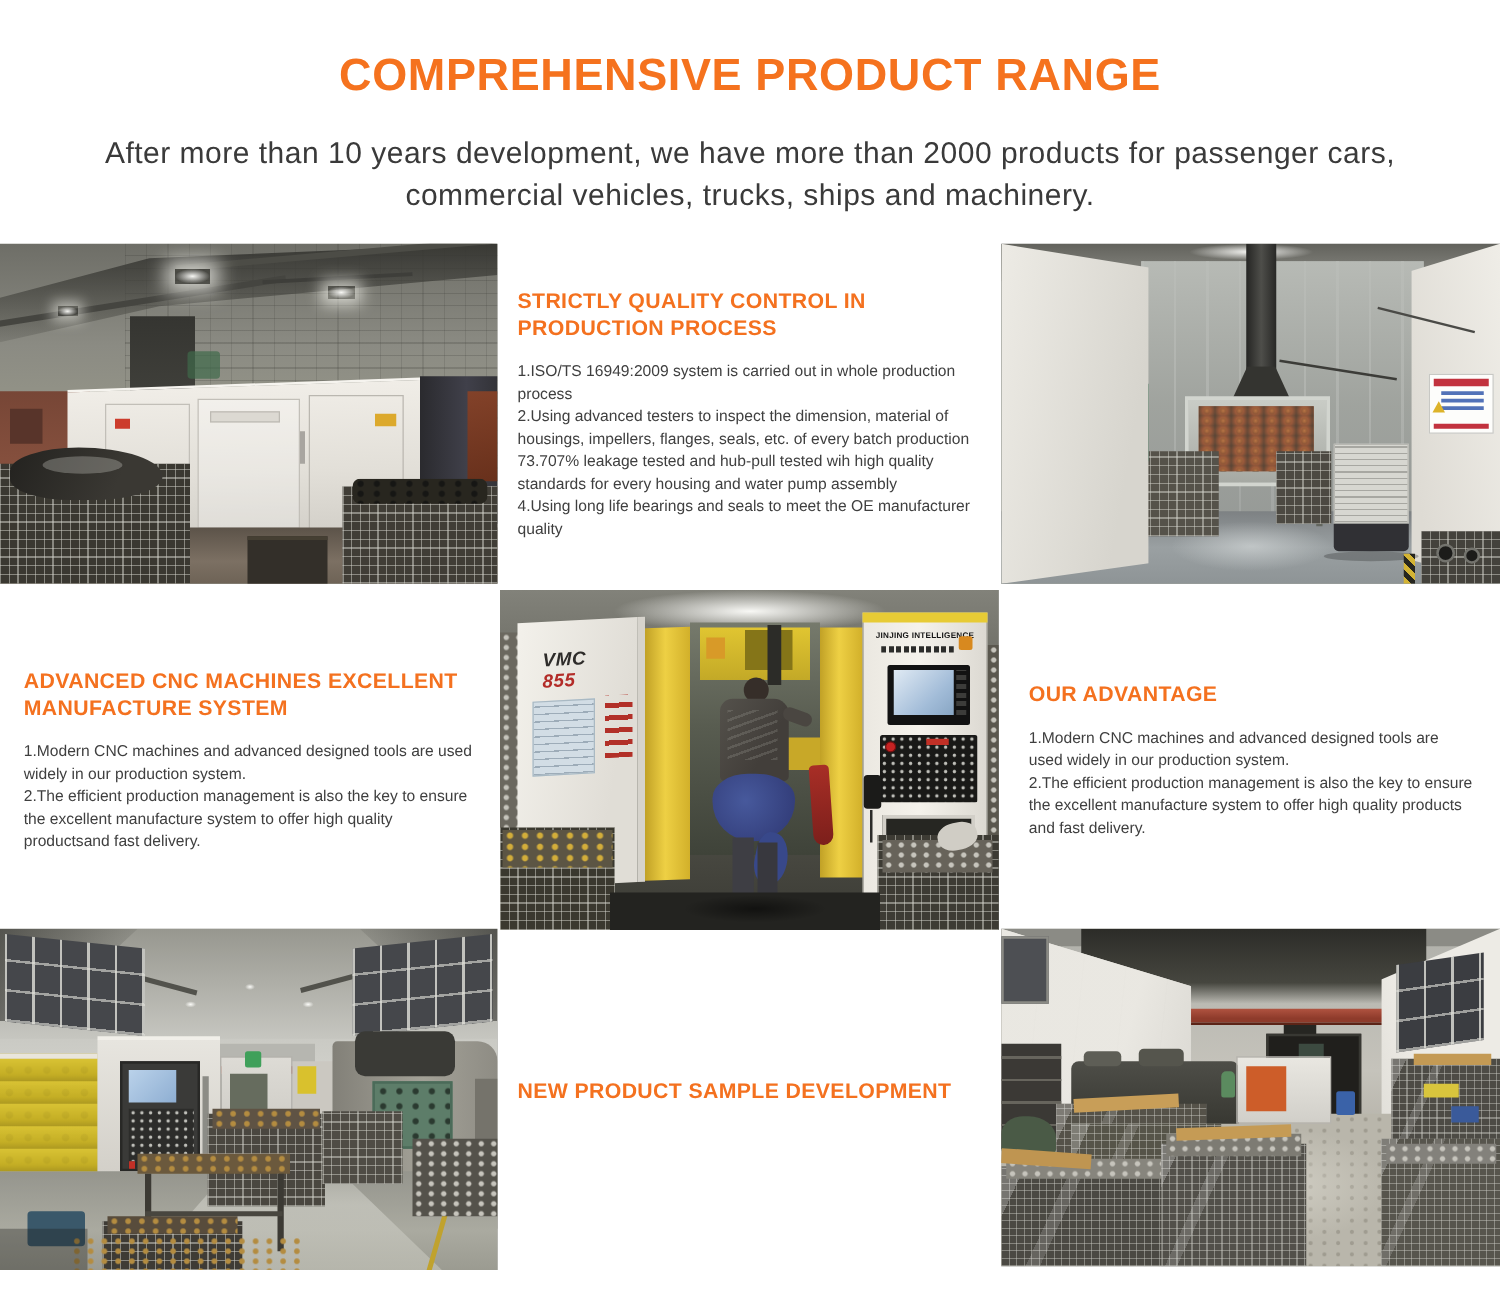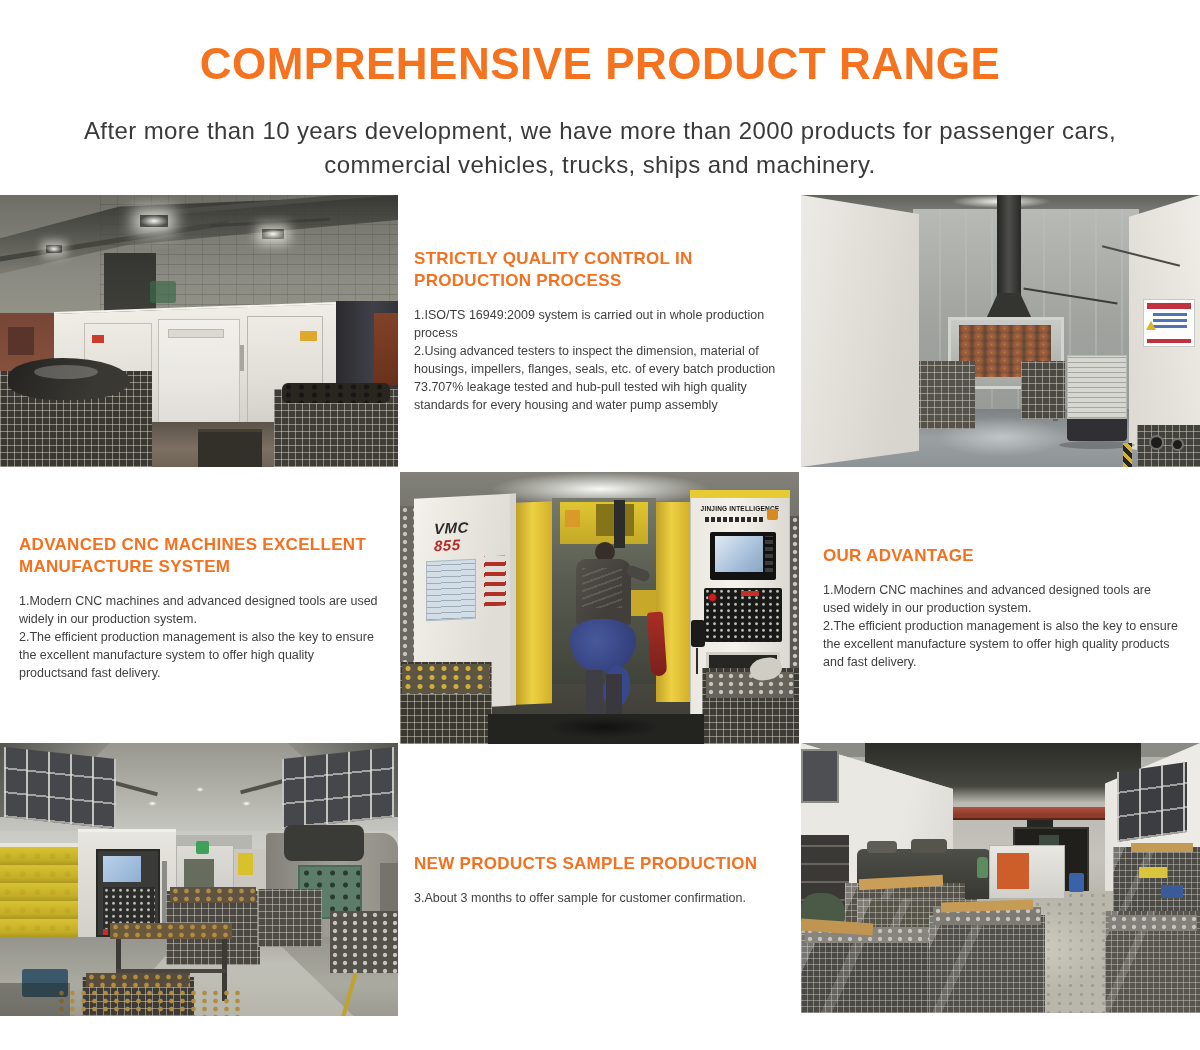--- a/index.html
+++ b/index.html
@@ -1,21 +1,21 @@
 <!DOCTYPE html>
 <html><head>
 <meta charset="utf-8">
 <style>
   * { margin:0; padding:0; box-sizing:border-box; }
   html,body { background:#ffffff; }
   #page { position:relative; width:1200px; height:1050px; margin:0 auto; background:#ffffff;
           font-family:"Liberation Sans", sans-serif; overflow:hidden; }
 
   
-  .page-title { margin-top:40px; text-align:center; font-size:44px; font-weight:700;
+  .page-title { margin-top:40px; text-align:center; font-size:36px; font-weight:700;
                 letter-spacing:0.5px; color:#f5721e; line-height:1.1; }
   .page-subtitle { margin:26px auto 0; max-width:1060px; text-align:center; font-size:24px;
                    letter-spacing:0.4px; color:#3a3a3a; line-height:1.42; }
 
   
   .cell { position:absolute; display:flex; flex-direction:column; justify-content:center; }
   .cell h3 { color:#f4711f; font-size:17px; font-weight:700; line-height:22px;
              letter-spacing:0.3px; margin:0 0 14px 0; }
   .cell p  { color:#3f3f3f; font-size:12.5px; line-height:18px; margin:0; }
 
@@ -91,20 +91,21 @@
     <i style="left:34px;top:170px;width:64px;height:14px;background:rgba(225,225,218,.28);border-radius:50%"></i>
     <i class="mesh" style="left:274px;top:194px;width:124px;height:78px;background-color:#403d36"></i>
     <i class="darkdots" style="left:282px;top:188px;width:108px;height:20px;background-color:#28261f;border-radius:6px"></i>
   </figure>
 
   <section class="cell" style="left:400px;top:195px;width:399px;height:272px;padding:0 14px">
     <h3>STRICTLY QUALITY CONTROL IN PRODUCTION PROCESS</h3>
     <p>1.ISO/TS 16949:2009 system is carried out in whole production process</p>
     <p>2.Using advanced testers to inspect the dimension, material of housings, impellers, flanges,  seals, etc. of every batch production</p>
     <p>73.707% leakage tested and hub-pull tested wih high quality standards for every housing and water pump assembly</p>
+    <p>4.Using long life bearings and seals to meet the OE manufacturer quality</p>
   </section>
 
   <figure class="ph" style="left:801px;top:195px;width:399px;height:272px">
     <i style="left:0;top:0;right:0;bottom:0;background:linear-gradient(180deg,#90958f,#9aa09a)"></i>
     <i style="left:0;top:0;width:399px;height:30px;background:linear-gradient(180deg,#62625c,#8c8c86)"></i>
     <i class="glow" style="left:150px;top:0;width:100px;height:13px"></i>
     <i class="panelv" style="left:112px;top:14px;width:226px;height:210px;background-color:#a6a9a4;background-image:linear-gradient(180deg,rgba(185,188,183,.9),rgba(150,154,149,.4) 55%,rgba(140,144,142,.6)),repeating-linear-gradient(90deg,rgba(255,255,255,.28) 0px,rgba(255,255,255,.28) 2px,rgba(0,0,0,0) 2px,rgba(0,0,0,0) 26px)"></i>
     <i style="left:0;top:214px;width:399px;height:58px;background:linear-gradient(180deg,#7d8183,#9aa0a2 50%,#8e9496)"></i>
     <i style="left:135px;top:222px;width:130px;height:40px;background:radial-gradient(ellipse,rgba(224,228,228,.55),rgba(0,0,0,0) 70%)"></i>
     <i style="left:196px;top:0;width:24px;height:102px;background:linear-gradient(90deg,#252523,#4e4e4a 50%,#282826)"></i>
@@ -247,22 +248,21 @@
     <i style="left:222px;top:196px;width:5px;height:62px;background:#3c3a34"></i>
     <i style="left:116px;top:226px;width:110px;height:4px;background:#48463f"></i>
     <i class="mesh" style="left:82px;top:234px;width:112px;height:39px;background-color:#3e3b35"></i>
     <i class="brassdots" style="left:86px;top:230px;width:104px;height:14px;background-color:#584c3c"></i>
     <i style="left:22px;top:226px;width:46px;height:28px;background:#3a586a;border-radius:3px"></i>
     <i class="brassdots" style="left:56px;top:246px;width:186px;height:27px"></i>
     <i style="left:0;top:240px;width:70px;height:33px;background:rgba(30,30,26,.35)"></i>
   </figure>
 
   <section class="cell" style="left:400px;top:743px;width:399px;height:273px;padding:0 14px">
-    <h3>NEW PRODUCTS SAMPLE PRODUCTION</h3>
-    <p>3.About 3 months to offer sample for customer confirmation.</p>
+    <h3>NEW PRODUCT SAMPLE DEVELOPMENT</h3>
   </section>
 
   <figure class="ph" style="left:801px;top:743px;width:399px;height:270px">
     <i style="left:0;top:0;right:0;bottom:0;background:linear-gradient(180deg,#b0b0aa 0%,#c5c3bb 42%,#b8b5ac 58%)"></i>
     <i style="left:0;top:0;width:399px;height:14px;background:#8b8b85"></i>
     <i style="left:64px;top:0;width:276px;height:60px;background:linear-gradient(180deg,#2c2c28,#46463f 72%,rgba(0,0,0,0))"></i>
     <i style="left:116px;top:64px;width:192px;height:13px;background:linear-gradient(180deg,#b05340,#8e3b2b 70%);border-bottom:2px solid #5c2417"></i>
     <i style="left:226px;top:77px;width:26px;height:15px;background:#262622"></i>
     <i style="left:212px;top:84px;width:76px;height:76px;background:#201f1c;border:2px solid #383833"></i>
     <i style="left:238px;top:92px;width:20px;height:42px;background:#3c4a40"></i>

